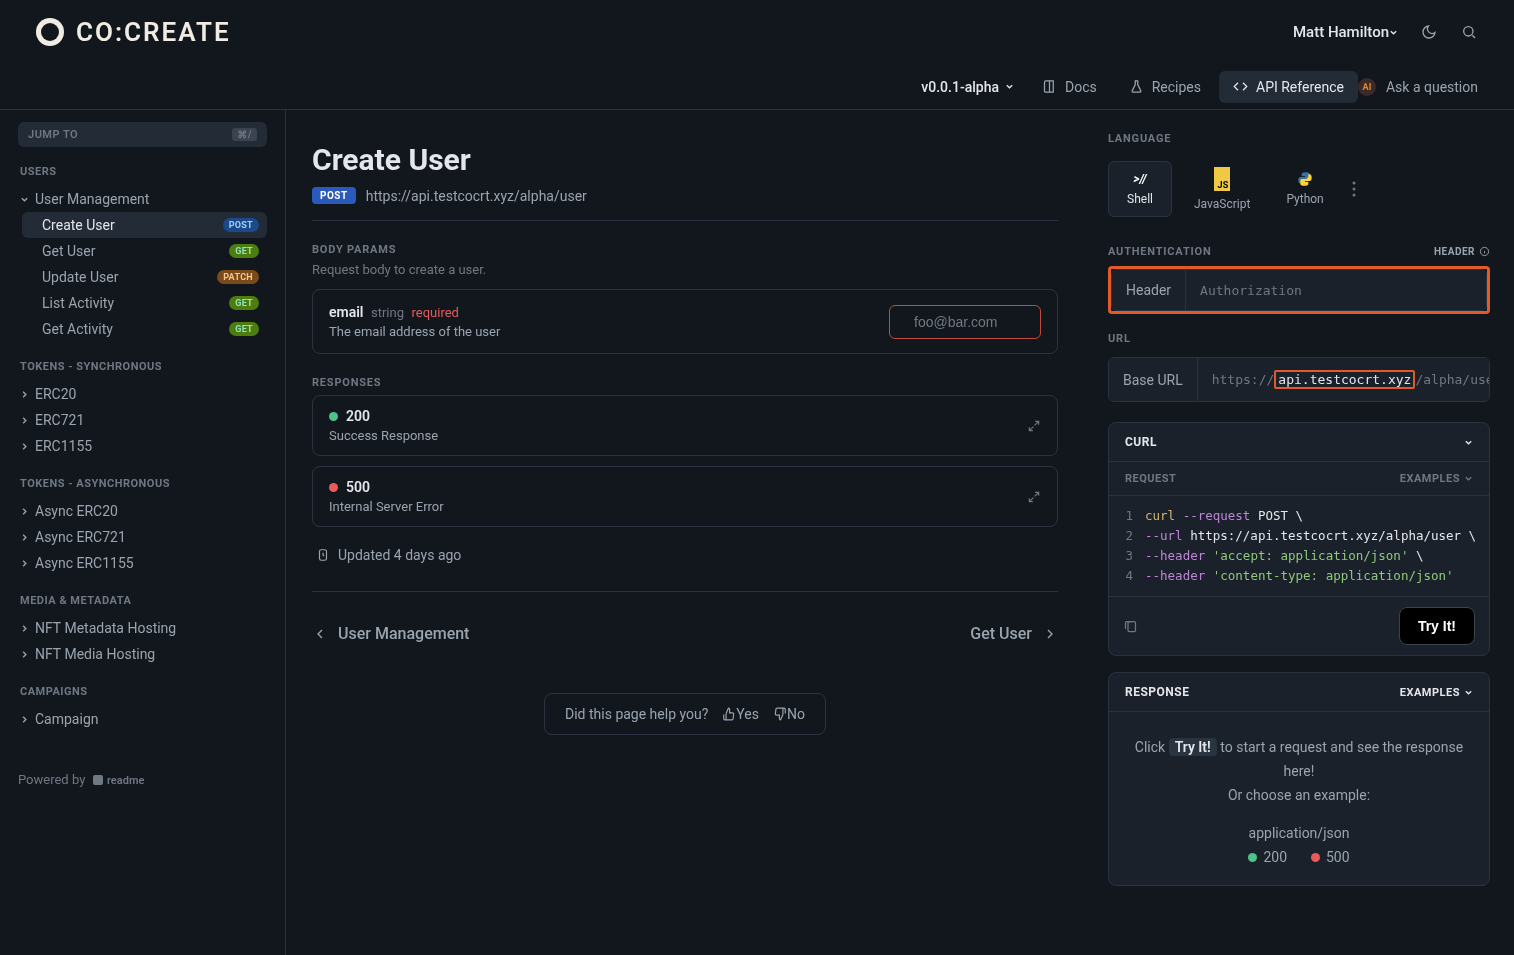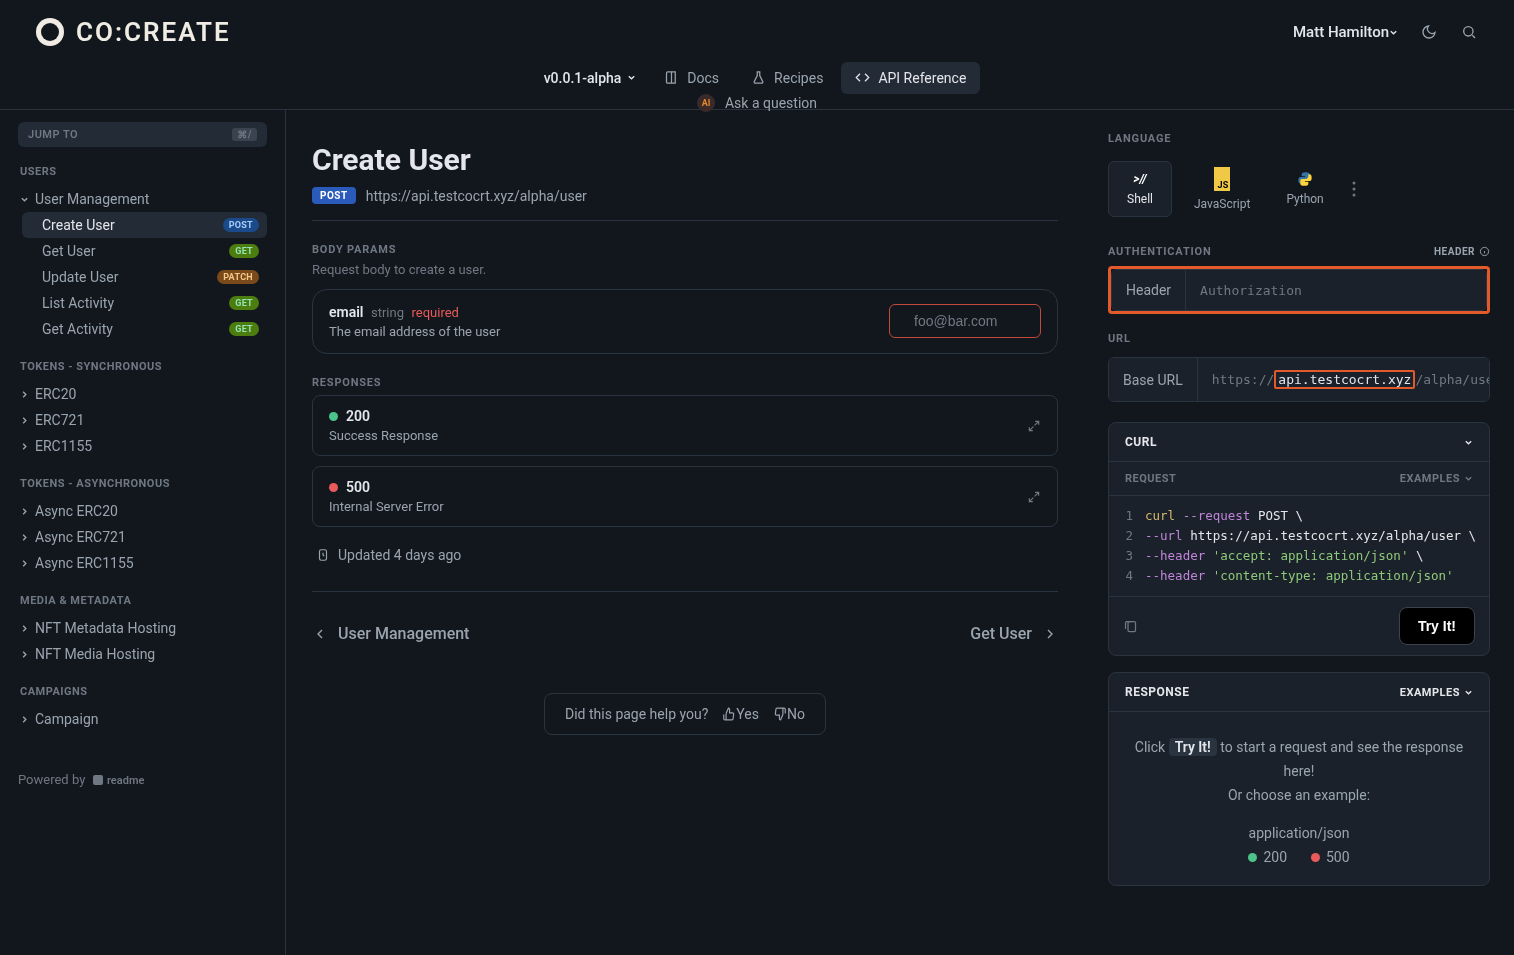--- a/index.html
+++ b/index.html
@@ -38,22 +38,22 @@
   content:""; position:absolute; inset:5px; border-radius:50%;
   background: var(--bg0);
 }
 .logo-text { font-size: 26px; font-weight: 600; letter-spacing: 2px; color:#f0ece3;}
 .header-right { display:flex; align-items:center; gap: 22px; }
 .user-menu { display:flex; align-items:center; gap:0; cursor:pointer; font-size:15px; font-weight:500;}
 .icon-btn { width:18px; height:18px; color:var(--txt-dim); cursor:pointer; display:flex;align-items:center;justify-content:center;}
 svg { display:block; }
 
 .sub-nav {
-  display:flex; align-items:center; justify-content:center;
-  padding: 0 36px; height: 46px; border-bottom: 1px solid var(--border); flex-direction: column;
+  display:flex; align-items:center; justify-content:flex-end;
+  padding: 0 36px; height: 46px; border-bottom: 1px solid var(--border);
 }
 .sub-nav-left { display:flex; align-items:center; gap: 4px; }
 .version-sel { display:flex;align-items:center;gap:6px;padding:6px 10px;color:var(--txt);font-weight:500;font-size:14px;cursor:pointer;}
 .nav-tab { display:flex;align-items:center;gap:8px;padding:8px 14px;color:var(--txt-dim);cursor:pointer;border-radius:6px;font-size:14px;}
 .nav-tab.active { background: var(--bg2); color: var(--txt); }
 .ask-btn { display:flex;align-items:center;gap:10px;color:var(--txt-dim);font-size:14px;cursor:pointer;}
 .ai-badge { width:18px;height:18px;border-radius:50%;background:#3a2a2a;color:#e5872b;font-size:9px;display:flex;align-items:center;justify-content:center;font-weight:700;}
 
 .main-layout { display:flex; height: calc(100vh - 110px); }
 
@@ -76,21 +76,21 @@
 
 
 .content { flex:1; overflow-y:auto; padding: 32px 26px 60px; }
 .h1 { font-size:30px;font-weight:700;margin-bottom:10px;}
 .endpoint-line { display:flex;align-items:center;gap:10px;margin-bottom:16px;}
 .pill-post { background:#2a5aba;color:#fff;font-size:10px;font-weight:700;padding:3px 8px;border-radius:4px;letter-spacing:0.5px;}
 .endpoint-url { color:var(--txt-dim);font-size:14px;}
 .desc { color:var(--txt-dim);font-size:15px;line-height:1.6;max-width:580px;margin-bottom:28px;}
 .sec-head { font-size:11px;font-weight:700;letter-spacing:0.8px;color:var(--txt-dim2);margin:22px 0 6px;}
 .sec-sub { color:var(--txt-dim2);font-size:13px;margin-bottom:12px;}
-.param-box { border:1px solid var(--border);border-radius:15px;padding:14px 16px;display:flex;justify-content:space-between;align-items:flex-start;gap:20px;}
+.param-box { border:1px solid var(--border);border-radius:8px;padding:14px 16px;display:flex;justify-content:space-between;align-items:center;gap:20px;}
 .param-name{font-weight:600;}
 .param-type{color:var(--txt-dim2);font-size:13px;margin-left:4px;}
 .param-req{color:var(--red);font-size:13px;margin-left:4px;}
 .param-desc{color:var(--txt-dim);font-size:13px;margin-top:4px;}
 .param-input { border:1px solid #c14a3a;background:transparent;border-radius:6px;padding:8px 24px;color:var(--txt);font-size:14px;width:152px;}
 .param-input::placeholder{color:var(--txt-dim2);}
 .resp-item { border:1px solid var(--border);border-radius:8px;padding:12px 16px;margin-bottom:10px;display:flex;justify-content:space-between;align-items:center;cursor:pointer;}
 .resp-left{display:flex;flex-direction:column;gap:4px;}
 .resp-code{display:flex;align-items:center;gap:8px;font-weight:600;}
 .dot{width:9px;height:9px;border-radius:50%;}

